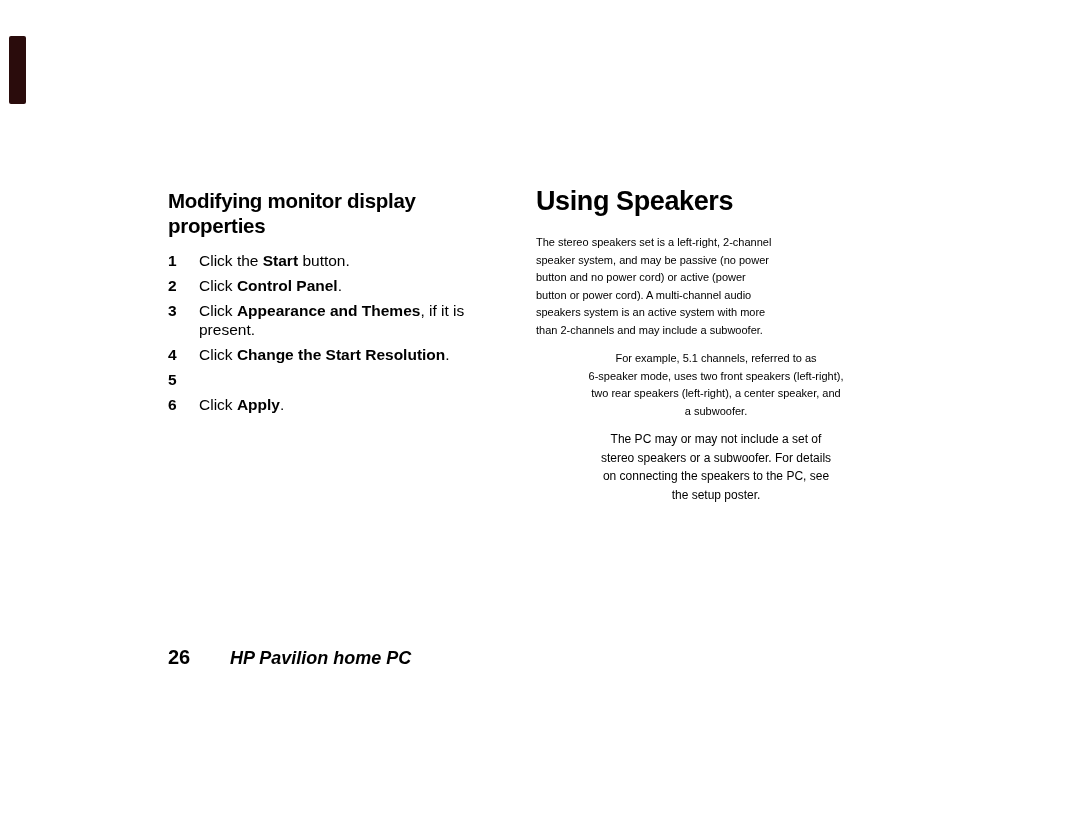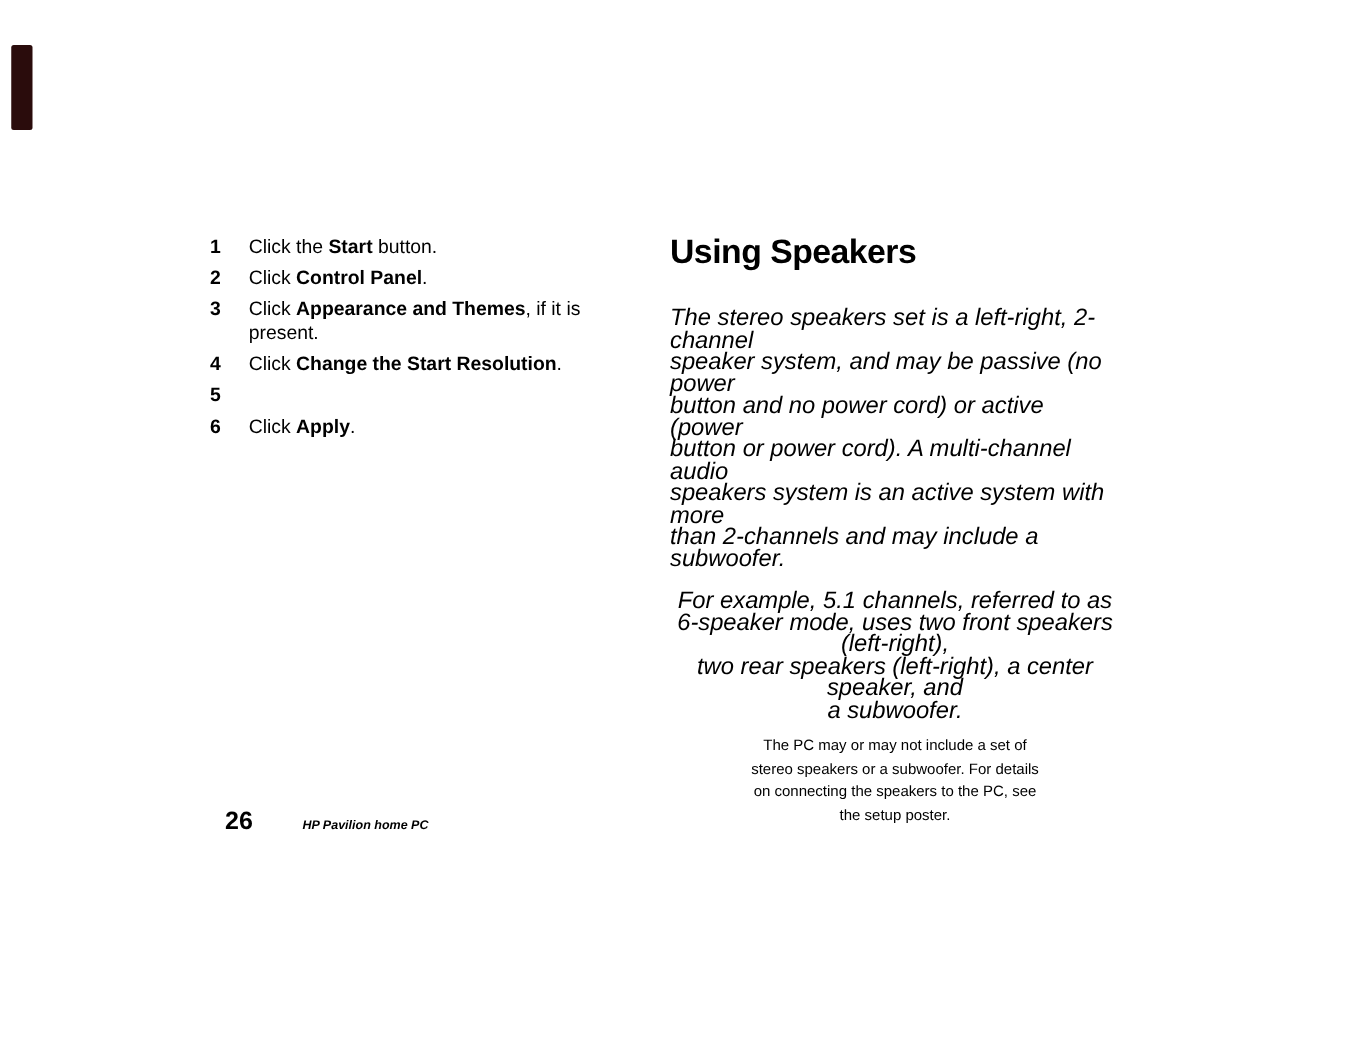--- a/index.html
+++ b/index.html
@@ -65,60 +65,61 @@
   }
   .note { display: flex; margin: 0 0 10px 0; }
   .note-label {
     flex: 0 0 49px;
     font-weight: bold;
     font-size: 15px;
     line-height: 17.5px;
   }
   .note-body { flex: 1; }
   .note-body p {
-    margin: 16px 0 11px 0;
-    font-style: italic;
-    font-size: 19px;
+    margin: 4px 0 11px 0;
+    font-size: 11px;
     line-height: 17.5px;
     white-space: pre-line;
   }
   .note-body p:last-child { margin-bottom: 0; text-align: center; }
   .body-paragraphs p {
     margin: 0 0 13px 0;
     font-size: 12px;
     line-height: 18.7px;
     white-space: pre-line;
     text-align: center;
   }
   
   .footer {
     position: absolute;
-    left: 180px; top: 646px;
+    left: 168px; top: 646px;
     display: flex;
     align-items: baseline;
   }
   .page-number {
     flex: 0 0 62px;
     font-size: 20px;
     font-weight: bold;
   }
   .book-title {
-    font-size: 10px;
+    font-size: 18px;
     font-weight: bold;
     font-style: italic;
   }
 </style>
 </head>
 <body>
 
 <div class="page" style="background: rgb(255, 255, 255);">
 
   <div class="edge-tab" style="background: rgb(42, 12, 12);"></div>
 
   <section class="col-left">
+    <h2>Modifying monitor display
+properties</h2>
     <ol class="steps">
         <li class="step">
           <span class="step-num">1</span>
           <span class="step-text">Click the <b>Start</b> button.</span>
         </li>
         <li class="step">
           <span class="step-num">2</span>
           <span class="step-text">Click <b>Control Panel</b>.</span>
         </li>
         <li class="step">

